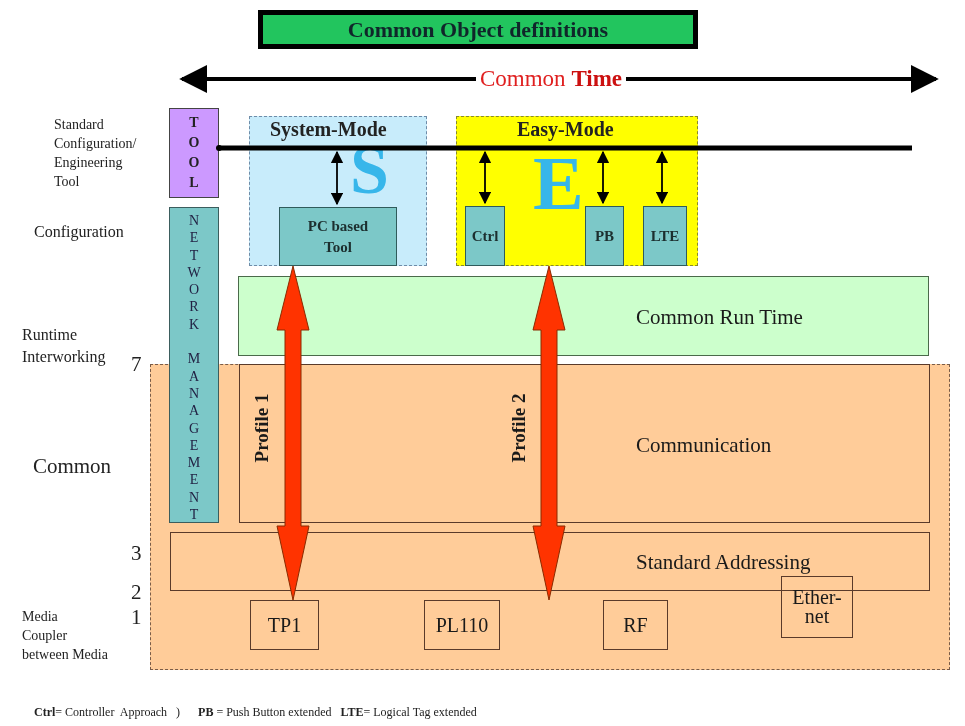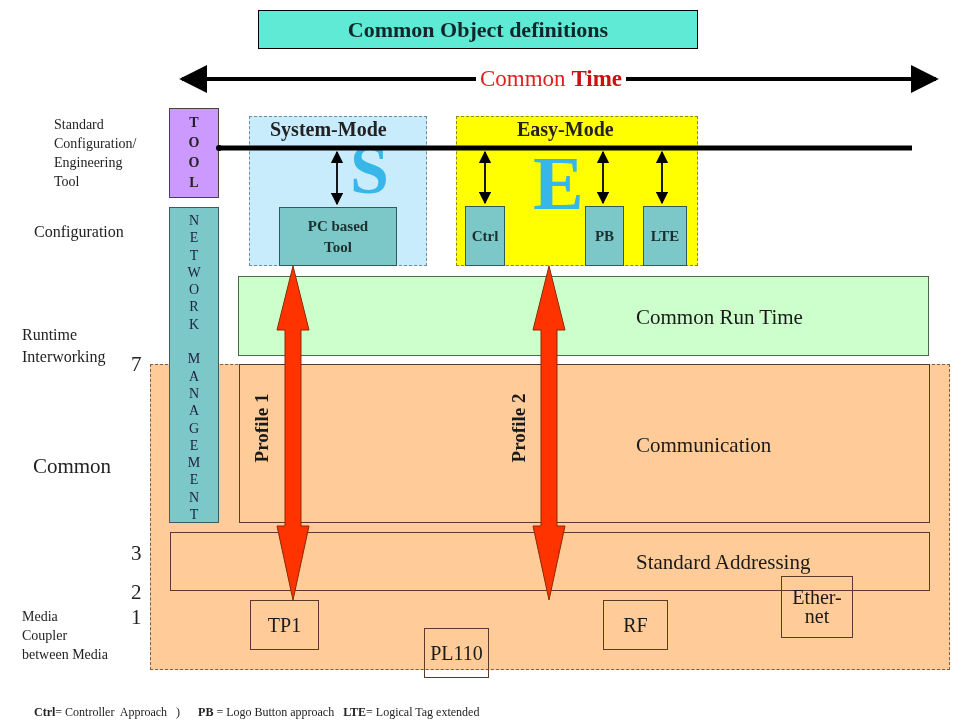--- a/index.html
+++ b/index.html
@@ -4,22 +4,22 @@
 <style>
   html, body { margin:0; padding:0; background:#fff; }
   body { width:965px; height:726px; position:relative; overflow:hidden;
          font-family:"Liberation Serif", "DejaVu Serif", serif; color:#1a1a1a; }
   .abs { position:absolute; box-sizing:border-box; }
   .lbl { position:absolute; font-size:14px; line-height:19px; color:#222; }
   .lbl-lg { font-size:19px; line-height:23px; }
   .num { position:absolute; font-size:21px; color:#222; }
   .center { display:flex; align-items:center; justify-content:center; text-align:center; }
 
-  #cod { left:258px; top:10px; width:440px; height:39px; background:#5eead4;
-         border:1px solid #000000; font-weight:bold; font-size:22px; color:#10262a;align-items:center; }
+  #cod { left:258px; top:10px; width:440px; height:39px; background:#22c55e;
+         border:5px solid #000000; font-weight:bold; font-size:22px; color:#10262a;align-items:center; }
 
   #tool { left:169px; top:108px; width:50px; height:90px; background:#cc99ff;
           border:1px solid #444; }
   .vletters { display:flex; flex-direction:column; align-items:center; justify-content:flex-start;
               font-weight:bold; font-size:14px; line-height:20px; color:#222; padding-top:4px; }
   #netmgmt { left:169px; top:207px; width:50px; height:316px; background:#7cc8c8;
              border:1px solid #3b5d5d; }
   #netmgmt .vletters { font-weight:normal; font-size:14px; line-height:17.3px; color:#224; padding-top:4px; }
 
   #sysmode { left:249px; top:116px; width:178px; height:150px; background:#c8ecfb;
@@ -44,21 +44,21 @@
 
   #kernel { left:150px; top:364px; width:800px; height:306px; background:#ffcc99;
             border:1.5px dashed #7a5c48; }
   #comm { left:239px; top:364px; width:691px; height:159px; border:1px solid #5a3a2a; }
   #comm-text { left:636px; top:433px; font-size:21px; }
   #addr { left:170px; top:532px; width:760px; height:59px; border:1px solid #5a3a2a; }
   #addr-text { left:636px; top:550px; font-size:21px; }
 
   .media { border:1px solid #5a3a2a; font-size:20px; line-height:19px; }
   #tp1 { left:250px; top:600px; width:69px; height:50px;text-align:center; }
-  #pl110 { left:424px; top:628px; width:65px; height:50px; }
+  #pl110 { left:424px; top:600px; width:76px; height:50px; }
   #rf { left:603px; top:600px; width:65px; height:50px; }
   #ethernet { left:781px; top:576px; width:72px; height:62px; }
 
   .profile { position:absolute; font-weight:bold; font-size:19px; transform:rotate(-90deg); white-space:nowrap; }
   #profile1 { left:228px; top:417px; }
   #profile2 { left:485px; top:417px; }
 
   #logo-text { left:476px; top:66px; font-size:23px; color:#e02020; background:#fff; padding:0 4px; }
   #logo-text b { color:#cc1010; }
 
@@ -190,13 +190,13 @@
 </svg>
 
 <div class="abs" id="logo-text">
   <span>Common</span>
   <b>Time</b>
 </div>
 
 <div class="profile" id="profile1">Profile 1</div>
 <div class="profile" id="profile2">Profile 2</div>
 
-<div class="abs" id="footer"><b>Ctrl</b><span>= Controller  Approach   )</span>      <b>PB</b><span> = Logo Button approach</span>   <b>LTE</b><span>= Logical Tag extended</span></div>
+<div class="abs" id="footer"><b>Ctrl</b><span>= Controller  Approach   )</span>      <b>PB</b><span> = Push Button extended</span>   <b>LTE</b><span>= Logical Tag extended</span></div>
 
 </body></html>

